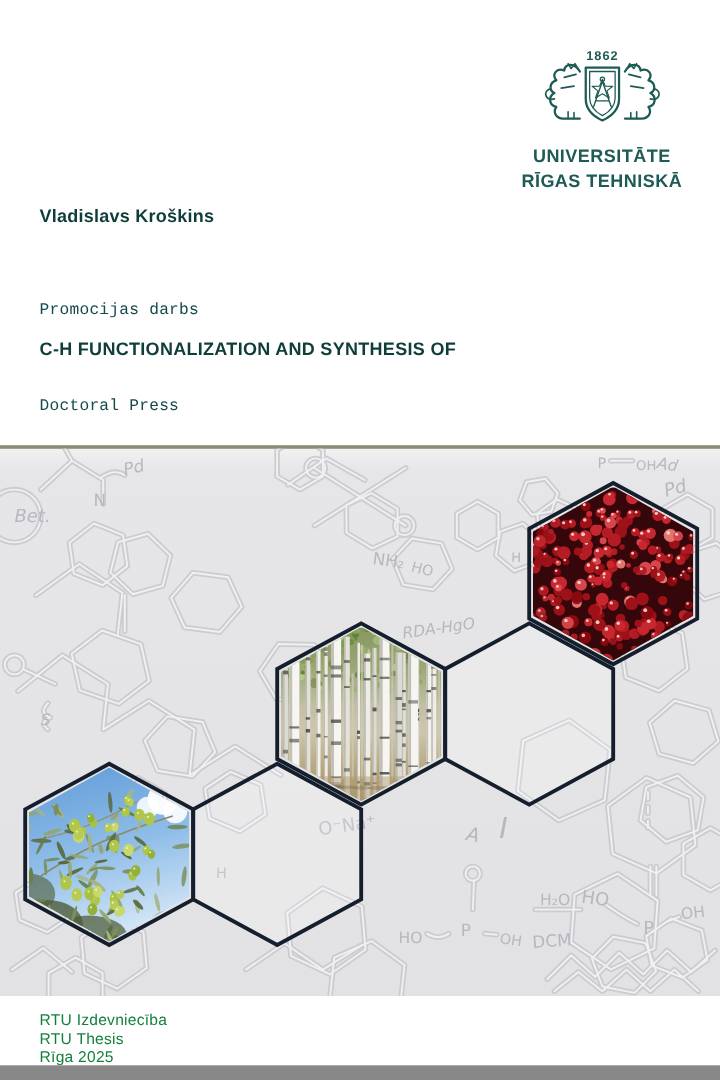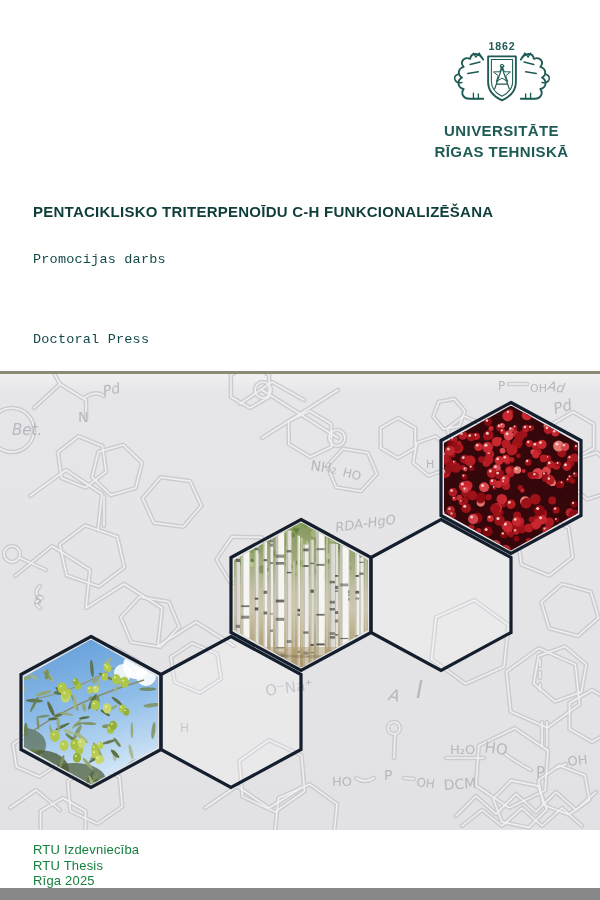--- a/index.html
+++ b/index.html
@@ -69,27 +69,28 @@
         <path d="M40,16 L43,21 L47,16 L50,21" stroke-width="1.6"></path>
         <path d="M36,30 L48,27 M33,41 L46,39" stroke-width="1.8"></path>
         <path d="M26,52 C17,54 14,45 21,42" stroke-width="1.8"></path>
         <path d="M40,72 L40,65 M46,72 L46,66" stroke-width="1.6"></path>
       </g>
     </svg>
     <div class="logo-line">UNIVERSITĀTE</div>
     <div class="logo-line">RĪGAS TEHNISKĀ</div>
   </div>
 
+  <div class="author">Vladislavs Kroškins</div>
 
   <div class="title-lv">
-    <div class="t-line">PENTACIKLISKO TRITERPENOĪDU C-H FUNKCIONALIZĒŠANA</div>
   </div>
   <div class="subtitle sub-lv">Promocijas darbs</div>
 
   <div class="title-en">
+    <div class="t-line">C-H FUNCTIONALIZATION AND SYNTHESIS OF</div>
   </div>
   <div class="subtitle sub-en">Doctoral Press</div>
 
   <div class="art">
     <svg id="sketch" class="layer" viewBox="0 0 600 456">
         <g fill="none" stroke="#c7c7cd" stroke-width="4.6" stroke-linecap="round" stroke-linejoin="round" opacity="0.85">
           <path d="M78.4,62.3 L102.5,72.0 L106.1,97.7 L85.6,113.7 L61.5,104.0 L57.9,78.3 Z"></path>
           <path d="M123.3,70.8 L142.0,88.8 L135.7,114.1 L110.7,121.2 L92.0,103.2 L98.3,77.9 Z"></path>
           <path d="M398.0,44.0 L415.3,54.0 L415.3,74.0 L398.0,84.0 L380.7,74.0 L380.7,54.0 Z"></path>
           <path d="M435.5,62.3 L450.8,75.2 L447.3,94.9 L428.5,101.7 L413.2,88.8 L416.7,69.1 Z"></path>

